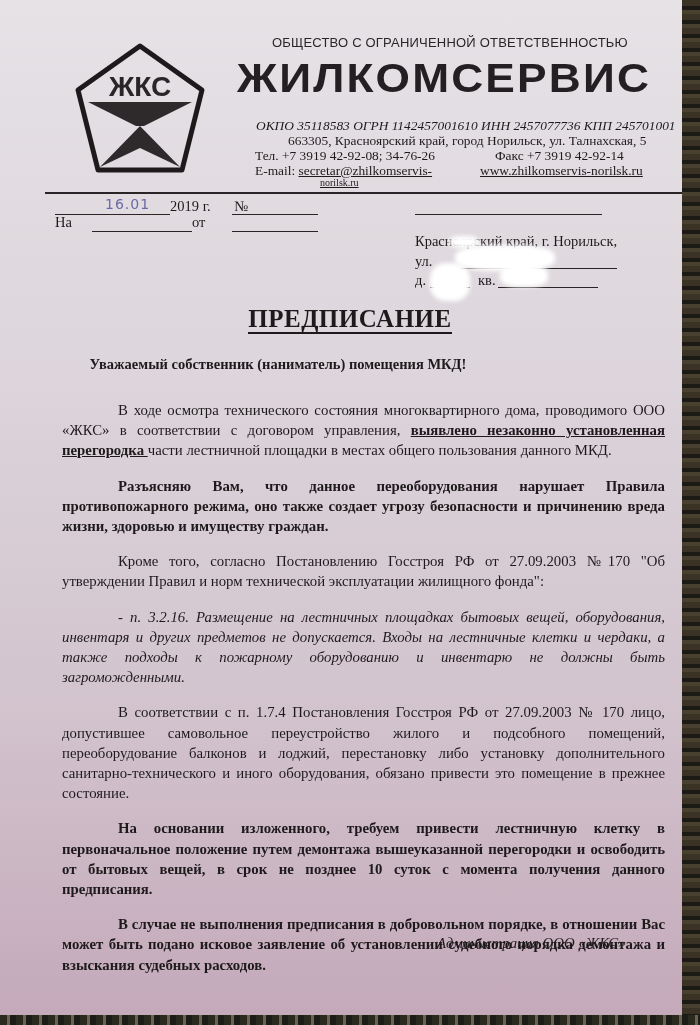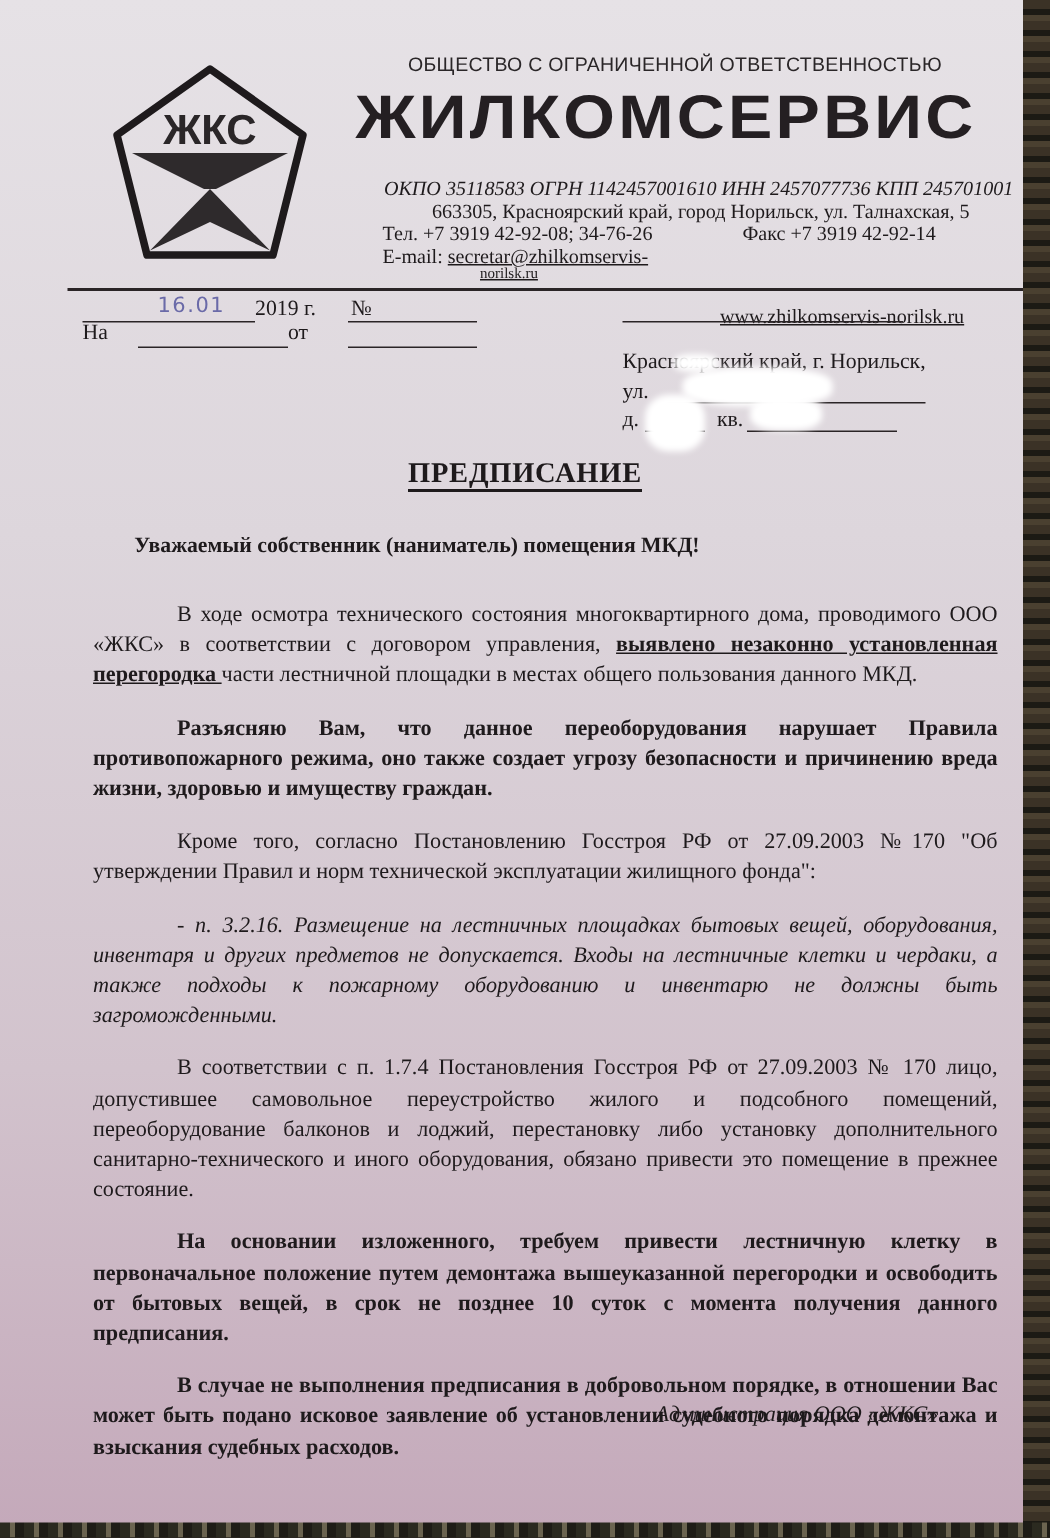--- a/index.html
+++ b/index.html
@@ -10,29 +10,29 @@
   .edge-right{position:absolute;right:0;top:0;width:18px;height:1025px;background:repeating-linear-gradient(180deg,#3b3226 0 6px,#1c1a14 6px 10px,#4a4030 10px 14px);}
   .edge-bottom{position:absolute;left:0;bottom:0;width:700px;height:10px;background:repeating-linear-gradient(90deg,#2b2a20 0 7px,#6b6450 7px 10px,#1e1c16 10px 16px);}
   .logo{position:absolute;left:70px;top:40px;width:140px;height:140px;}
   .org-sub{position:absolute;left:272px;top:35px;font-family:"Liberation Sans",sans-serif;font-size:13px;letter-spacing:0.2px;color:#2a2628;}
   .org-name{position:absolute;left:237px;top:55px;font-family:"Liberation Sans",sans-serif;font-weight:bold;font-size:41px;letter-spacing:2px;color:#241f22;transform:scaleX(1.08);transform-origin:0 0;}
   .reqs{position:absolute;left:256px;top:118px;font-style:italic;font-size:13.4px;}
   .addr{position:absolute;left:288px;top:133px;font-size:13.4px;}
   .tel{position:absolute;left:255px;top:148px;font-size:13.4px;}
   .fax{position:absolute;left:495px;top:148px;font-size:13.4px;}
   .email-lbl{position:absolute;left:255px;top:163px;font-size:13.4px;}
-  .email-lbl a,.site{color:#1e1a1c;text-decoration:underline;margin-top:40px;}
+  .email-lbl a,.site{color:#1e1a1c;text-decoration:underline;}
   .email2{position:absolute;left:320px;top:177px;font-size:10px;text-decoration:underline;}
   .site{position:absolute;left:480px;top:163px;font-size:13.4px;}
   .rule{position:absolute;left:45px;top:192px;width:640px;height:2px;background:#2a2426;}
   .f{position:absolute;font-size:14.5px;}
   .line{position:absolute;height:1px;background:#2a2426;}
   .hw{position:absolute;font-family:"DejaVu Sans",sans-serif;font-size:14px;color:#6a6aa8;letter-spacing:1px;}
   .blur{position:absolute;background:#fff;border-radius:40%;filter:blur(2px);}
-  .title{position:absolute;left:0;width:700px;top:305px;text-align:center;font-weight:bold;font-size:19px;letter-spacing:0.5px;}
+  .title{position:absolute;left:0;width:700px;top:305px;text-align:center;font-weight:bold;font-size:25px;letter-spacing:0.5px;}
   .title span{border-bottom:2px solid #1e1a1c;padding-bottom:0px;}
   .greet{position:absolute;left:0;width:556px;top:356px;text-align:center;font-weight:bold;font-size:14.5px;}
   .body{position:absolute;left:47px;width:633px;top:385px;font-size:14.8px;line-height:20.2px;text-align:justify;}
   .body p{margin:15px;text-indent:56px;}
   .body p.b{font-weight:bold;}
   .body p.i{font-style:italic;}
   .u{font-weight:bold;text-decoration:underline;}
   .sign{position:absolute;left:437px;top:935px;font-style:italic;font-size:14.8px;}
 </style>
 </head>

